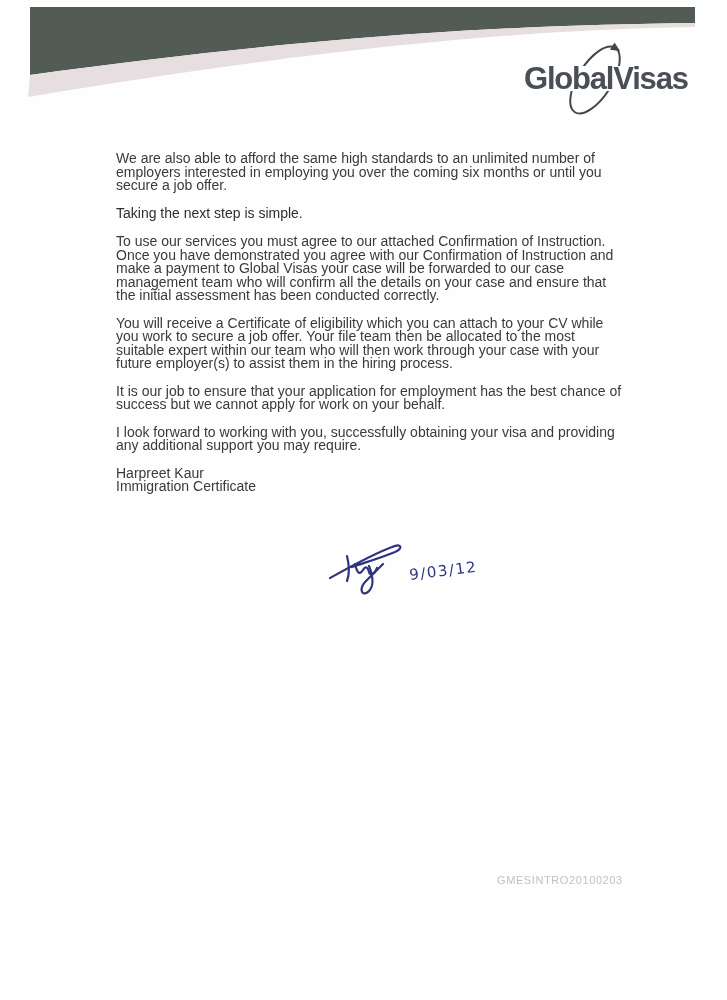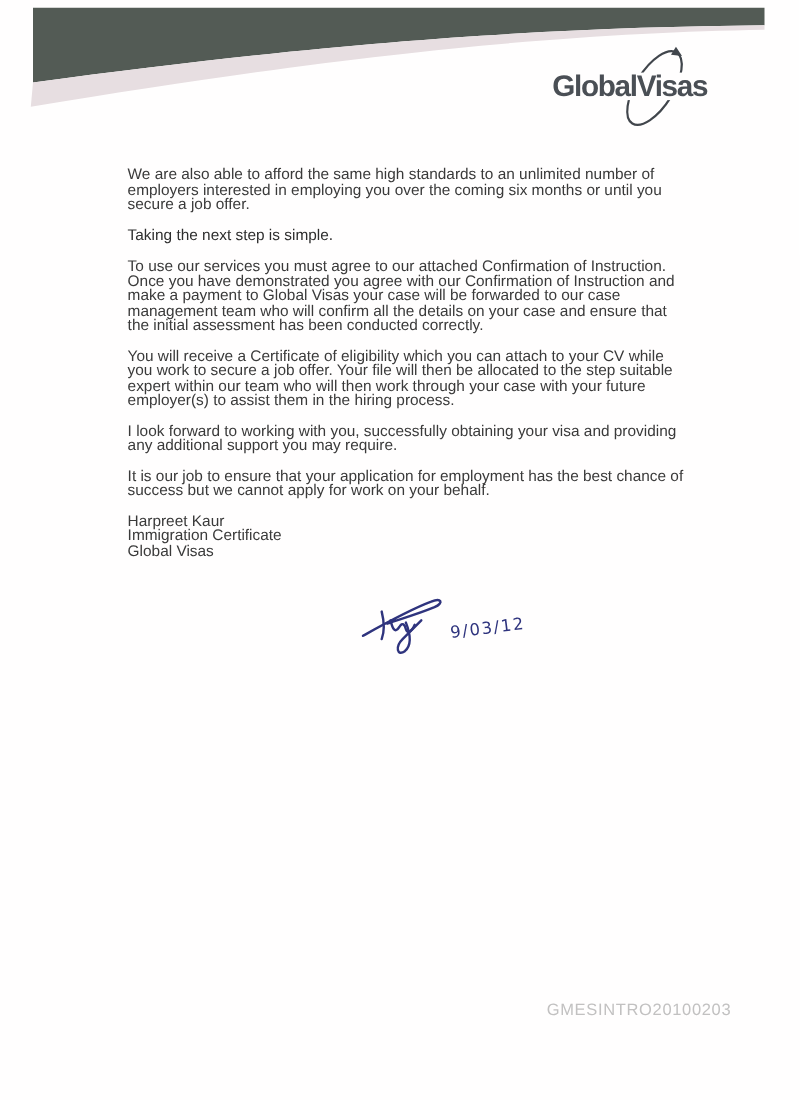--- a/index.html
+++ b/index.html
@@ -7,22 +7,22 @@
     position:relative;
     width:727px;height:1000px;
     background:#fffefe;
     overflow:hidden;
     font-family:"Liberation Sans", sans-serif;
   }
   
   .header-band{position:absolute;left:0;top:0;}
   .logo-orbit{position:absolute;left:540px;top:40px;z-index:1;}
   .logo-text{
-    position:absolute;left:500px;top:66px;z-index:2;
-    font-size:27px;font-weight:bold;letter-spacing:-1.2px;
+    position:absolute;left:522px;top:66px;z-index:2;
+    font-size:31px;font-weight:bold;letter-spacing:-1.2px;
     color:#4a4f55;background:#fffefe;line-height:25px;
     padding:0 2px;
     font-family:"Liberation Sans", sans-serif;
   }
   
   .letter{
     position:absolute;left:116px;top:152px;width:510px;
     font-size:14px;line-height:13.5px;color:#3a3a3a;
   }
   .para{margin:0 0 14px 0;padding:0;}
@@ -30,22 +30,22 @@
   .signoff{}
   .signoff div{margin:0;line-height:13.5px;}
   
   .signature{position:absolute;left:318px;top:534px;}
   .hand-date{
     font-family:"DejaVu Sans", sans-serif;
     font-size:15px;letter-spacing:1.5px;
   }
   
   .footer-code{
-    position:absolute;left:497px;top:910px;
-    font-size:15px;letter-spacing:0.6px;color:#c2c1c1;
+    position:absolute;left:497px;top:874px;
+    font-size:11px;letter-spacing:0.6px;color:#c2c1c1;
   }
 </style>
 </head>
 <body>
 
 <div class="page">
 
   <svg class="header-band" width="727" height="110" viewBox="0 0 727 110" aria-hidden="true">
     <path d="M30,7 L695,7 L695,23 C520,25 330,34 30,75 Z" fill="#535b55"></path>
     <path d="M30,75 C330,34 520,25 695,23 L695,27 C525,30 335,46 28,97 Z" fill="#e7dee1"></path>
@@ -55,28 +55,27 @@
     <ellipse cx="55" cy="40" rx="17" ry="38" transform="rotate(32 55 40)" fill="none" stroke="#41464c" stroke-width="2"></ellipse>
     <polygon points="80,11 70,9.7 74.5,2.5" fill="#41464c"></polygon>
   </svg>
 
   <div class="logo-text"><span>Global</span><span>Visas</span></div>
 
   <div class="letter">
     <p class="para">We are also able to afford the same high standards to an unlimited number of employers interested in employing you over the coming six months or until you secure a job offer.</p>
     <p class="para heading">Taking the next step is simple.</p>
     <p class="para">To use our services you must agree to our attached Confirmation of Instruction. Once you have demonstrated you agree with our Confirmation of Instruction and make a payment to Global Visas your case will be forwarded to our case management team who will confirm all the details on your case and ensure that the initial assessment has been conducted correctly.</p>
-    <p class="para">You will receive a Certificate of eligibility which you can attach to your CV while you work to secure a job offer.  Your file will then be allocated to the step suitable expert within our team who will then work through your case with your future employer(s) to assist them in the hiring process.</p>
+    <p class="para">You will receive a Certificate of eligibility which you can attach to your CV while you work to secure a job offer.  Your file team then be allocated to the most suitable expert within our team who will then work through your case with your future employer(s) to assist them in the hiring process.</p>
+    <p class="para">It is our job to ensure that your application for employment has the best chance of success but we cannot apply for work on your behalf.</p>
     <p class="para">I look forward to working with you, successfully obtaining your visa and providing any additional support you may require.</p>
-    <p class="para">It is our job to ensure that your application for employment has the best chance of success but we cannot apply for work on your behalf.</p>
 
     <div class="signoff">
       <div>Harpreet Kaur</div>
       <div>Immigration Certificate</div>
-      <div>Global Visas</div>
     </div>
   </div>
 
   <svg class="signature" width="210" height="70" viewBox="0 0 210 70" aria-hidden="true">
     <g fill="none" stroke="#2f347e" stroke-width="2.2" stroke-linecap="round">
       <path d="M12,44 C30,34 55,20 74,13 C83,9 86,14 77,18 C60,25 45,29 34,33"></path>
       <path d="M29,22 C31,30 32,39 29,47"></path>
       <path d="M37,30 C39,38 41,42 45,36 C48,31 50,34 51,38 C52,42 56,41 59,34"></path>
       <path d="M51,32 C55,42 57,52 50,58 C43,63 41,54 48,47 C52,43 58,37 65,30"></path>
     </g>

